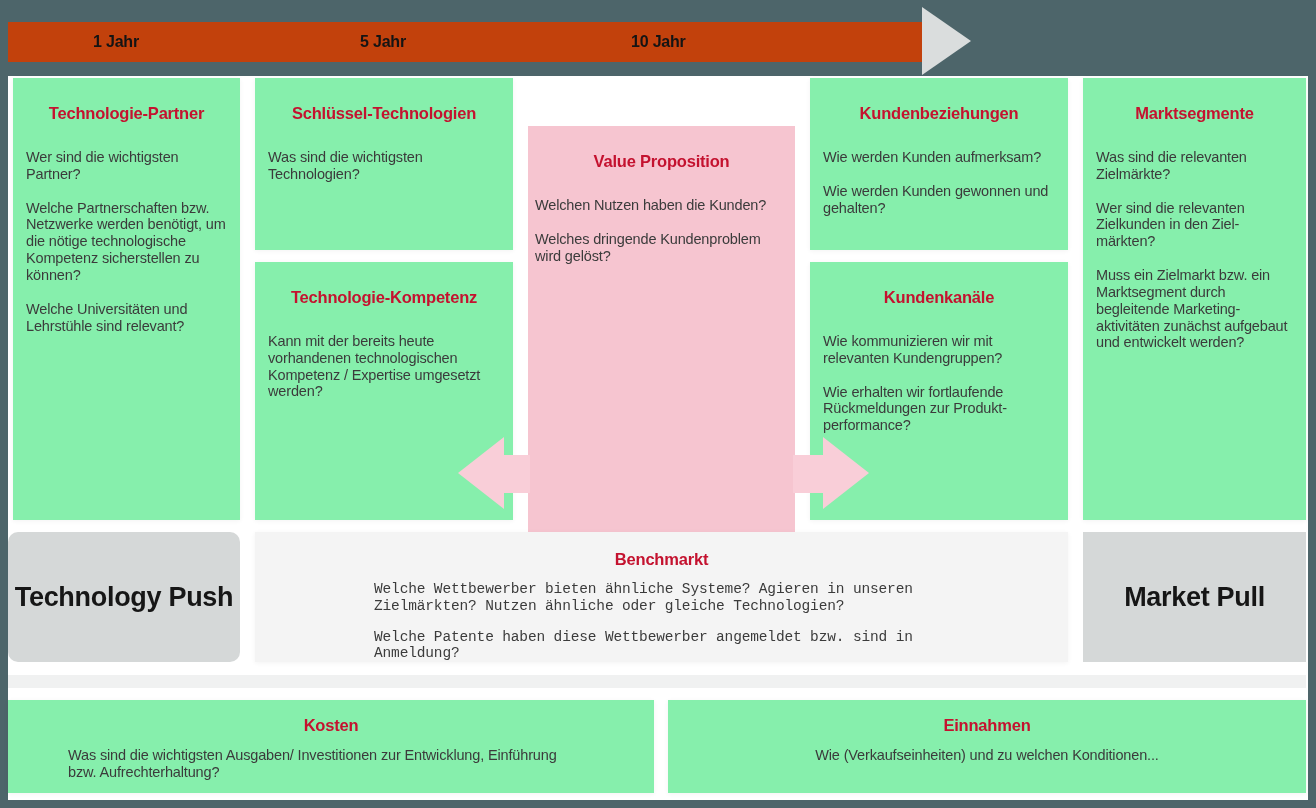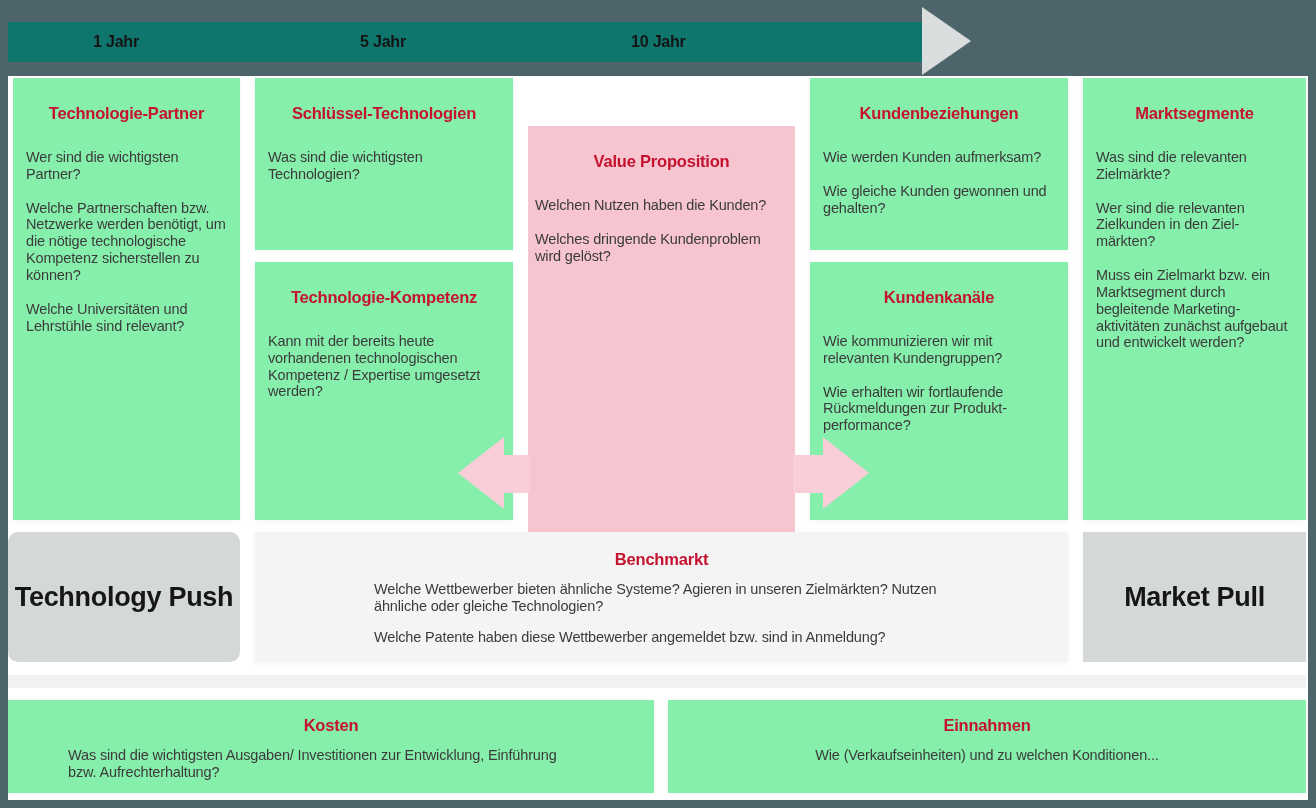--- a/index.html
+++ b/index.html
@@ -5,21 +5,21 @@
   html,body { margin:0; padding:0; }
   .page {
     position:relative; width:1316px; height:808px;
     background:#4d656a; overflow:hidden;
     font-family:"Liberation Sans", sans-serif;
     -webkit-font-smoothing:antialiased;
   }
   .canvas { position:absolute; left:8px; top:76px; width:1300px; height:724px; background:#ffffff; }
 
   
-  .tl-body { position:absolute; left:8px; top:22px; width:914px; height:40px; background:#0f766e; }
+  .tl-body { position:absolute; left:8px; top:22px; width:914px; height:40px; background:#c2410c; }
   .tl-head {
     position:absolute; left:922px; top:7px; width:0; height:0;
     border-top:34px solid transparent; border-bottom:34px solid transparent;
     border-left:49px solid #dadddd;
   }
   .tl-label {
     position:absolute; top:0; height:40px; line-height:40px;
     font-size:16px; font-weight:bold; color:#141414; letter-spacing:-0.2px;
   }
   .tl-1 { left:85px; } .tl-5 { left:352px; } .tl-10 { left:623px; }
@@ -64,21 +64,21 @@
   
   .box-gray {
     position:absolute; background:#d5d8d8; display:flex; align-items:center; justify-content:center;
     font-size:27px; font-weight:bold; color:#161616; letter-spacing:-0.3px;
   }
   .b-push { left:8px;    top:532px; width:232px; height:130px;border-radius:10px; }
   .b-pull { left:1083px; top:532px; width:223px; height:130px; }
 
   .p-benchmarkt { left:255px; top:532px; width:813px; height:130px; background:#f4f4f4; }
   .p-benchmarkt h2 { padding-top:18px; }
-  .p-benchmarkt .body { padding:12px 20px 0 119px; }
+  .p-benchmarkt .body { padding:12px 20px 0 119px;font-family:Liberation Mono, monospace; }
   .p-benchmarkt p { margin-bottom:14px; max-width:575px; }
 
   .divider { position:absolute; left:8px; top:675px; width:1298px; height:13px; background:#f0f1f1; }
 
   
   .p-kosten    { left:8px;   top:700px; width:646px; height:93px; }
   .p-einnahmen { left:668px; top:700px; width:638px; height:93px; }
   .p-kosten h2, .p-einnahmen h2 { padding-top:16px; }
   .p-kosten .body { padding:12px 20px 0 60px; }
   .p-kosten p { max-width:495px; margin-bottom:0; }
@@ -127,21 +127,21 @@
     <div class="body">
       <p>Welchen Nutzen haben die Kunden?</p>
       <p>Welches dringende Kundenproblem wird gelöst?</p>
     </div>
   </div>
 
   <div class="panel p-beziehungen">
     <h2>Kundenbeziehungen</h2>
     <div class="body">
       <p>Wie werden Kunden aufmerksam?</p>
-      <p>Wie gleiche Kunden gewonnen und gehalten?</p>
+      <p>Wie werden Kunden gewonnen und gehalten?</p>
     </div>
   </div>
 
   <div class="panel p-kanaele">
     <h2>Kundenkanäle</h2>
     <div class="body">
       <p>Wie kommunizieren wir mit relevanten Kundengruppen?</p>
       <p>Wie erhalten wir fortlaufende Rückmeldungen zur Produkt-performance?</p>
     </div>
   </div>

